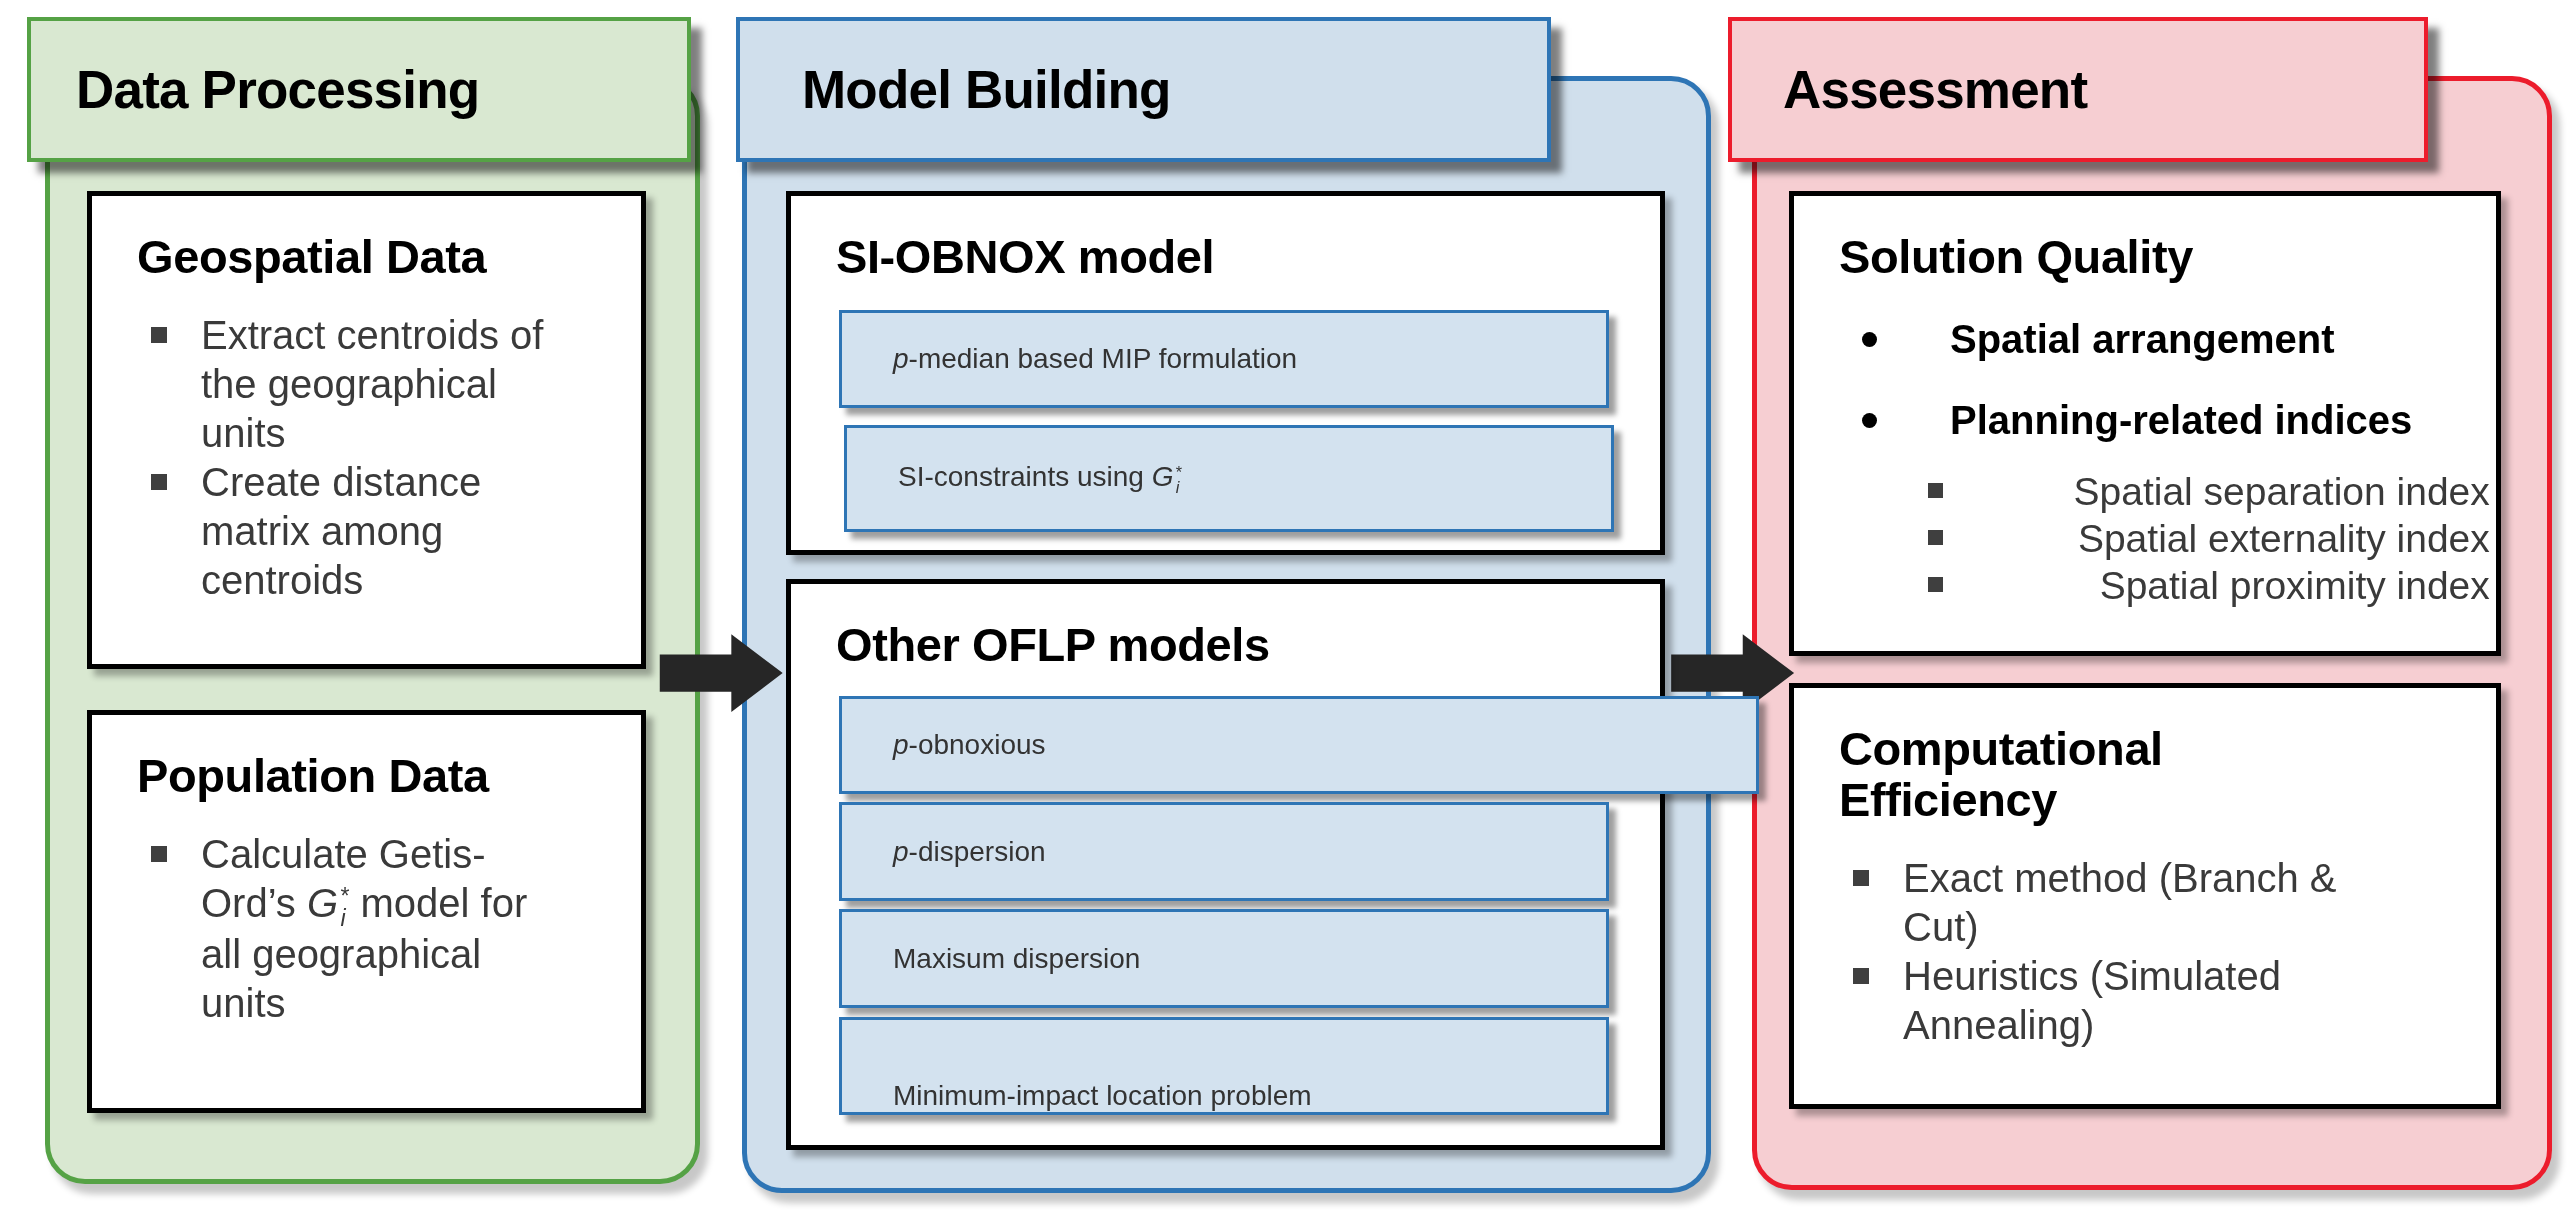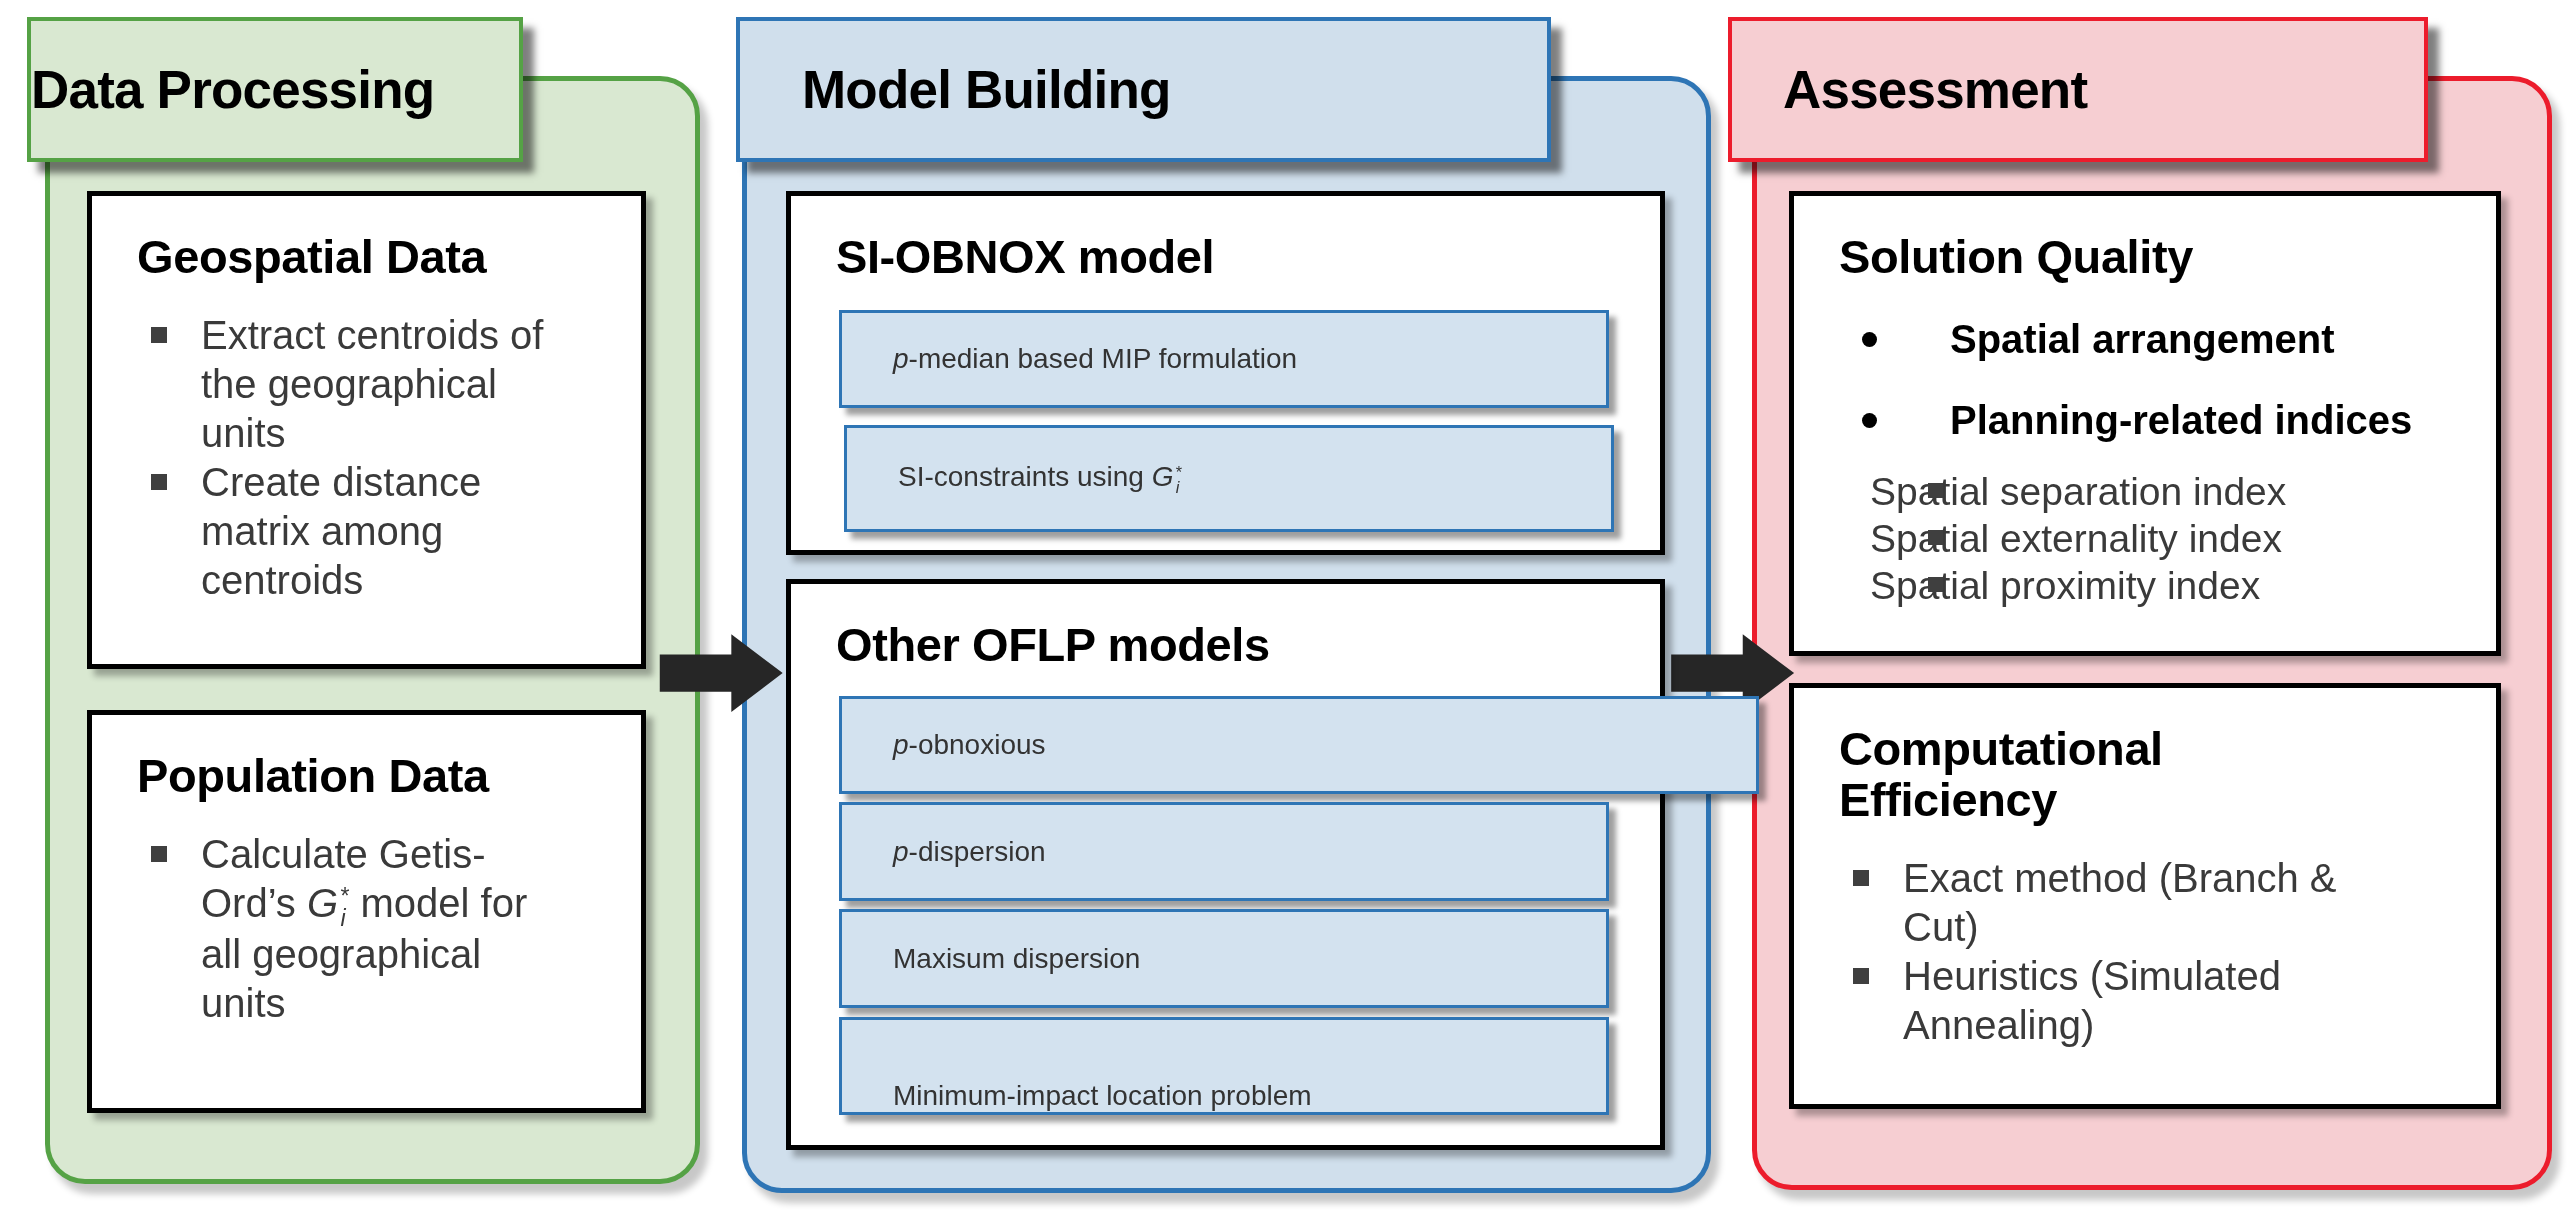--- a/index.html
+++ b/index.html
@@ -18,21 +18,21 @@
   .cont-blue{left:742px;top:76px;width:969px;height:1117px;
     background:var(--blue-fill,#d0dfec);border:5.4px solid var(--blue-border,#2e75b5);}
   .cont-red{left:1752px;top:76px;width:800px;height:1114px;
     background:var(--red-fill,#f6ced2);border:5.4px solid var(--red-border,#ec1c2c);}
   
   .hdr{
     position:absolute;z-index:5;box-sizing:border-box;display:flex;align-items:center;
     font-weight:bold;font-size:53px;color:var(--heading,#000);letter-spacing:-0.8px;
     box-shadow:11px 11px 7px rgba(0,0,0,.5);
   }
-  .hdr-green{left:27px;top:17px;width:496px;height:145px;
+  .hdr-green{left:27px;top:17px;width:664px;height:145px;padding-left:45px;
     background:var(--green-fill,#d9e8d1);border:4.7px solid var(--green-border,#55a245);}
   .hdr-blue{left:736px;top:17px;width:815px;height:145px;padding-left:62px;
     background:var(--blue-fill,#d0dfec);border:4.7px solid var(--blue-border,#2e75b5);}
   .hdr-red{left:1728px;top:17px;width:700px;height:145px;padding-left:51px;
     background:var(--red-fill,#f6ced2);border:4.7px solid var(--red-border,#ec1c2c);}
   
   .wbox{
     position:absolute;z-index:3;box-sizing:border-box;background:#ffffff;
     border:5.4px solid var(--box-border,#000);box-shadow:7px 7px 6.2px rgba(0,0,0,.3);
   }
@@ -53,21 +53,21 @@
   ul.sq li::before{content:"";position:absolute;left:59px;top:16.3px;width:16.3px;height:16.3px;
     background:#3f3f3f;}
   
   ul.round{list-style:none;margin:34px 0 0 0;padding:0 7.8px 0 0;}
   ul.round li.bold-item{position:relative;padding-left:156px;margin-bottom:36px;
     font-weight:bold;font-size:40px;line-height:45px;color:var(--heading,#000);}
   ul.round li.bold-item::before{content:"";position:absolute;left:68px;top:15px;
     width:15px;height:15px;border-radius:50%;background:#000;}
   ul.subsq{list-style:none;margin:-11px 0 0 0;padding:0 6.2px 0 0;
     font-size:39px;line-height:47px;color:var(--text,#3a3a3a);}
-  ul.subsq li{position:relative;padding-left:76px;}
+  ul.subsq li{position:relative;padding-left:97px;text-align:right;}
   ul.subsq li::before{content:"";position:absolute;left:134px;top:15.6px;width:15px;height:15px;
     background:#3f3f3f;}
   
   .subbox{
     position:absolute;z-index:4;box-sizing:border-box;display:flex;align-items:center;
     background:var(--subbox-fill,#d3e2ef);border:3.9px solid var(--subbox-border,#2e75b5);
     box-shadow:7px 7px 5.4px rgba(0,0,0,.38);
     font-size:28px;color:#333333;padding-left:51px;
   }
   .sb1{left:839px;top:310px;width:770px;height:98px;}

